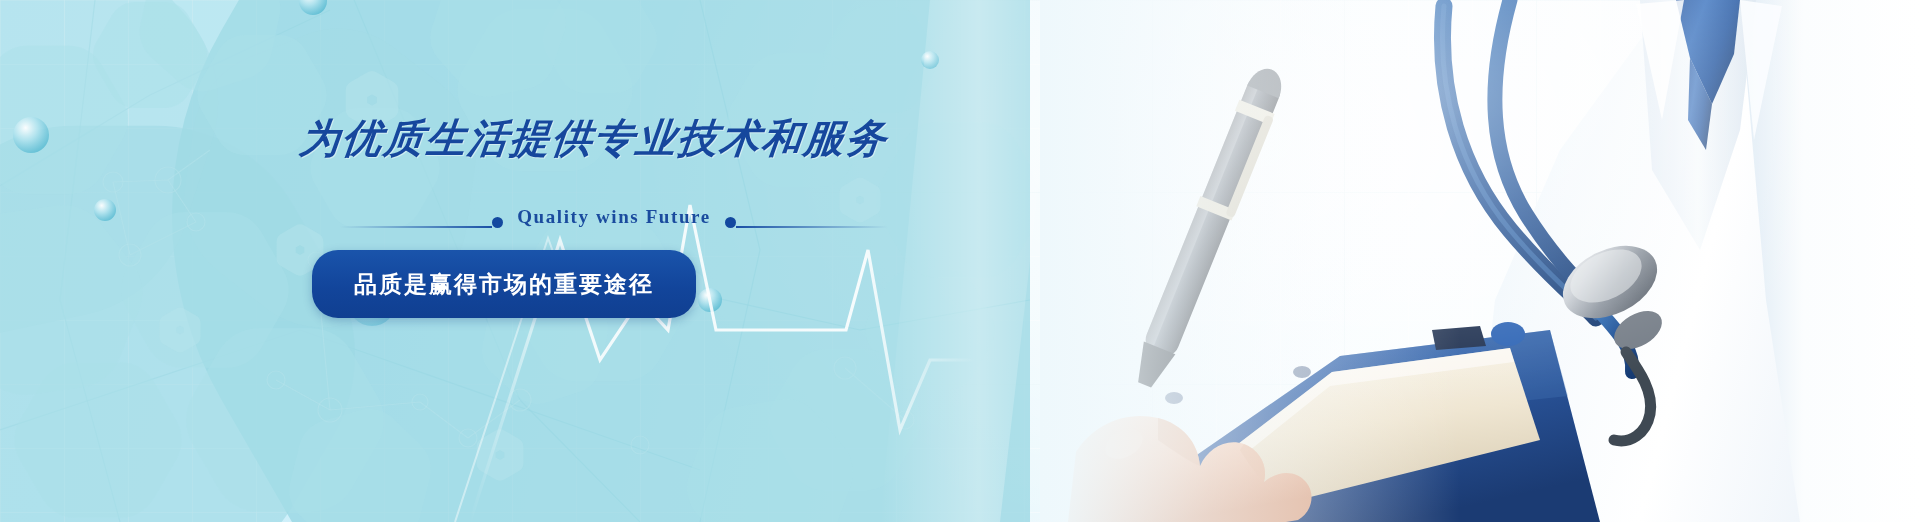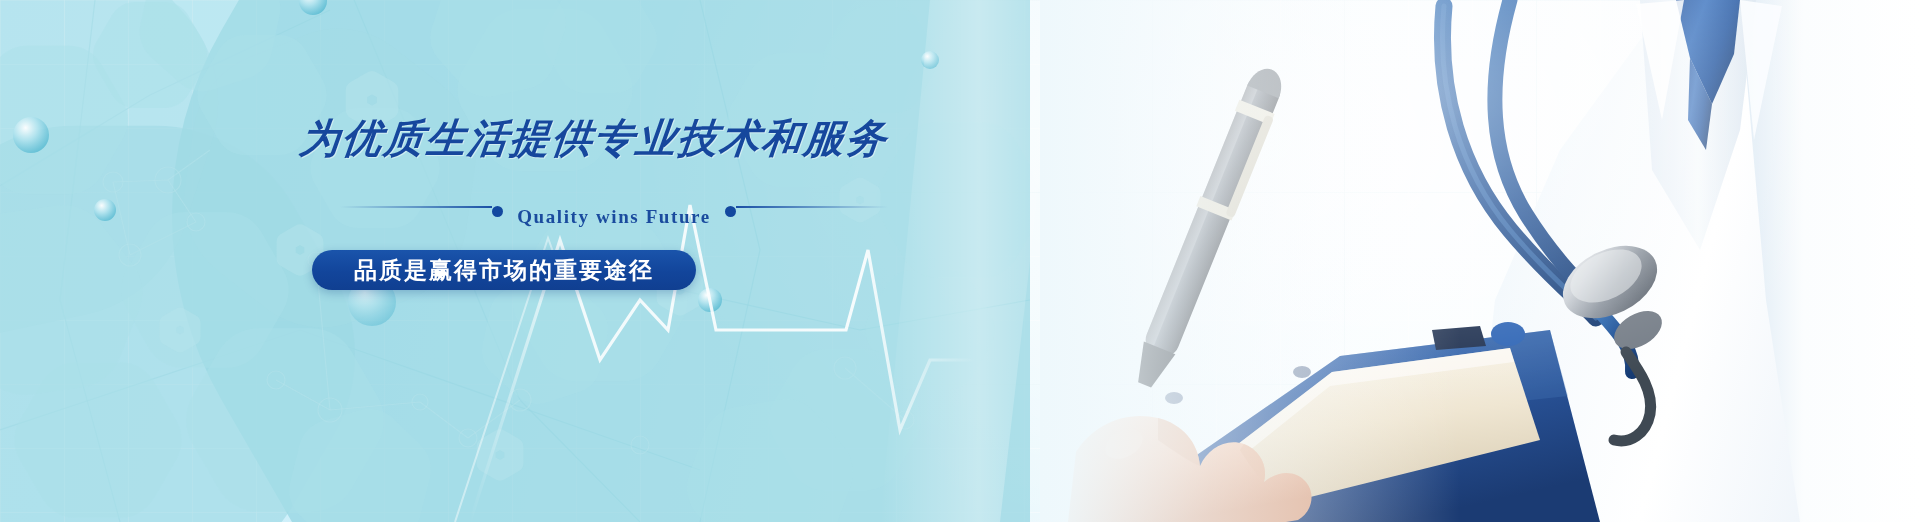--- a/index.html
+++ b/index.html
@@ -67,21 +67,21 @@
     font-style:italic;
     letter-spacing:2px;
     color:#16479d;
     line-height:1;
     white-space:nowrap;
     transform:skewX(-6deg);
     text-shadow:1px 1px 0 rgba(255,255,255,.45);
   }
 
   .tagline-row {
-    display:flex; align-items:flex-start;
+    display:flex; align-items:flex-end;
     margin-top:48px;
     margin-left:40px;
     width:548px;
   }
   .tag-line {
     height:2px; flex:1 1 auto; min-width:10px;
   }
   .tag-line.left  { background:linear-gradient(to right, rgba(22,71,157,0) 0%, #1a4fa5 100%); }
   .tag-line.right { background:linear-gradient(to left,  rgba(22,71,157,0) 0%, #1a4fa5 100%); }
   .tag-dot {
@@ -97,21 +97,21 @@
     padding:0 14px;
     white-space:nowrap;
     flex:0 0 auto;
   }
 
   .pill {
     margin-top:22px;
     margin-left:12px;
     display:inline-flex;
     align-items:center; justify-content:center;
-    height:40px;
+    height:68px;
     padding:0 42px;
     border-radius:26px;
     background:linear-gradient(180deg,#1a54ab 0%,#12459b 55%,#103f91 100%);
     box-shadow:0 3px 10px rgba(16,60,130,.28);
   }
   .pill-text {
     font-family:"DejaVu Sans","Liberation Sans",sans-serif;
     font-size:23px;
     font-weight:bold;
     color:#ffffff;

